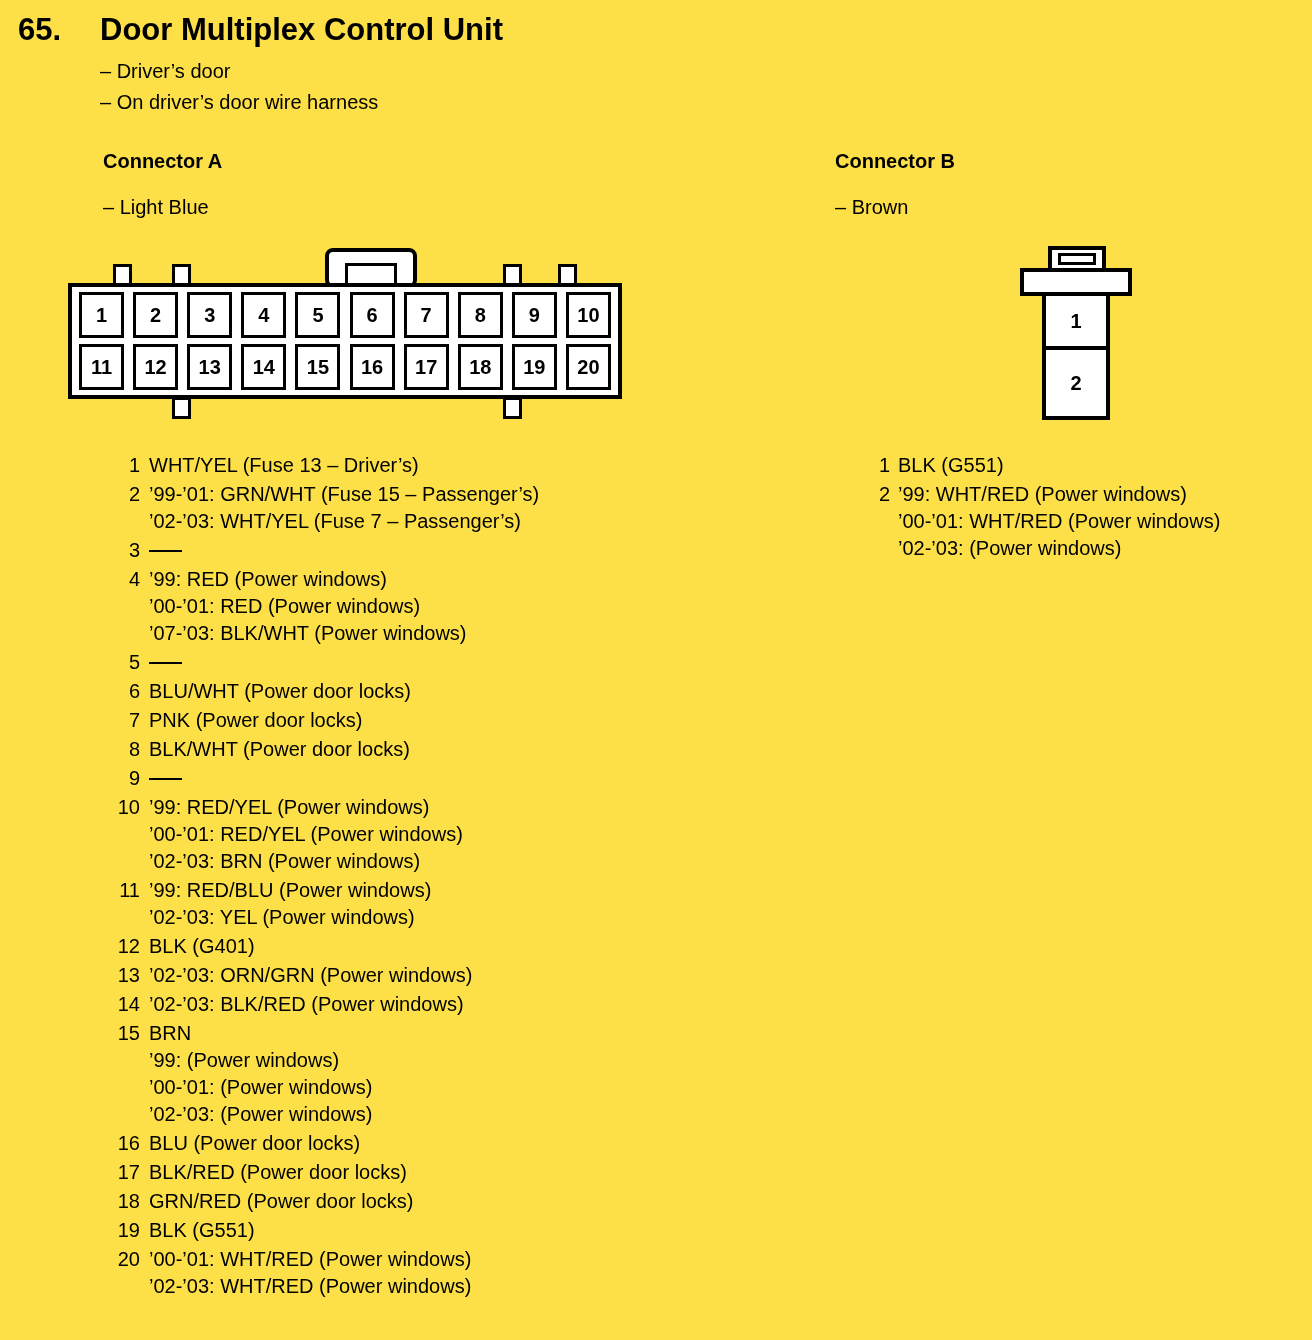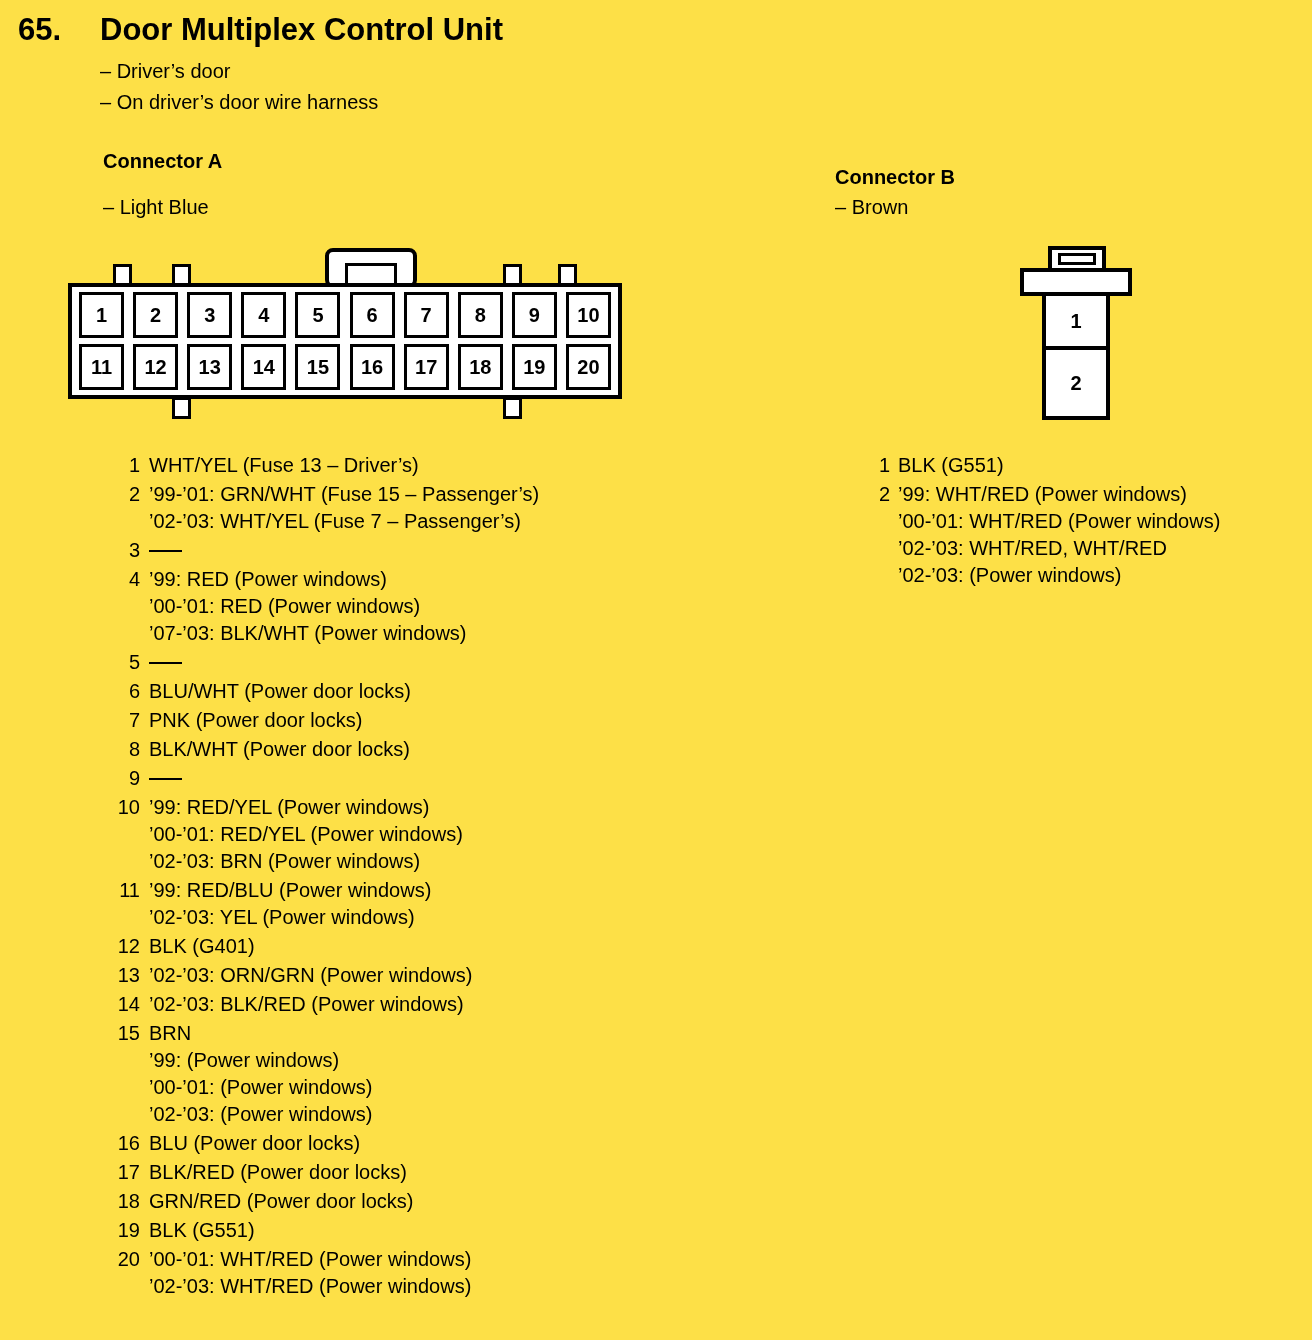--- a/index.html
+++ b/index.html
@@ -10,21 +10,21 @@
   
   .section-num { position: absolute; left: 18px; top: 12px; font-size: 31px; font-weight: bold; }
   .page-title  { position: absolute; left: 100px; top: 12px; font-size: 31px; font-weight: bold; text-align: center; }
   .note { position: absolute; left: 100px; font-size: 20px; }
   .note-0 { top: 60px; }
   .note-1 { top: 91px; }
 
   
   .conn-heading { position: absolute; font-size: 20px; font-weight: bold; }
   .conn-a-heading { left: 103px; top: 150px; }
-  .conn-b-heading { left: 835px; top: 166px; }
+  .conn-b-heading { left: 835px; top: 150px; }
   .conn-color { position: absolute; font-size: 20px; }
   .conn-a-color { left: 103px; top: 196px; text-align: right; }
   .conn-b-color { left: 835px; top: 196px; }
 
   
   .conn-a-diagram { position: absolute; left: 68px; top: 248px; width: 556px; height: 172px; }
   .conn-a-box { position: absolute; left: 0; top: 35px; width: 554px; height: 116px;
                 border: 4px solid #000; background: #fff; z-index: 2;
                 display: flex; flex-direction: column; justify-content: space-between; padding: 5px 7px; }
   .cav-row { display: flex; justify-content: space-between; }
@@ -279,19 +279,18 @@
         <div class="pin-num">1</div>
         <div class="pin-lines">
           <div class="pin-line">BLK (G551)</div>
         </div>
       </div>
       <div class="pin-row">
         <div class="pin-num">2</div>
         <div class="pin-lines">
           <div class="pin-line">’99: WHT/RED (Power windows)</div>
           <div class="pin-line">’00-’01: WHT/RED (Power windows)</div>
-          <div class="pin-line">’02-’03: WHT/RED, WHT/RED</div>
           <div class="pin-line">’02-’03: (Power windows)</div>
         </div>
       </div>
     </div>
 
 </div>
 
 </body></html>

